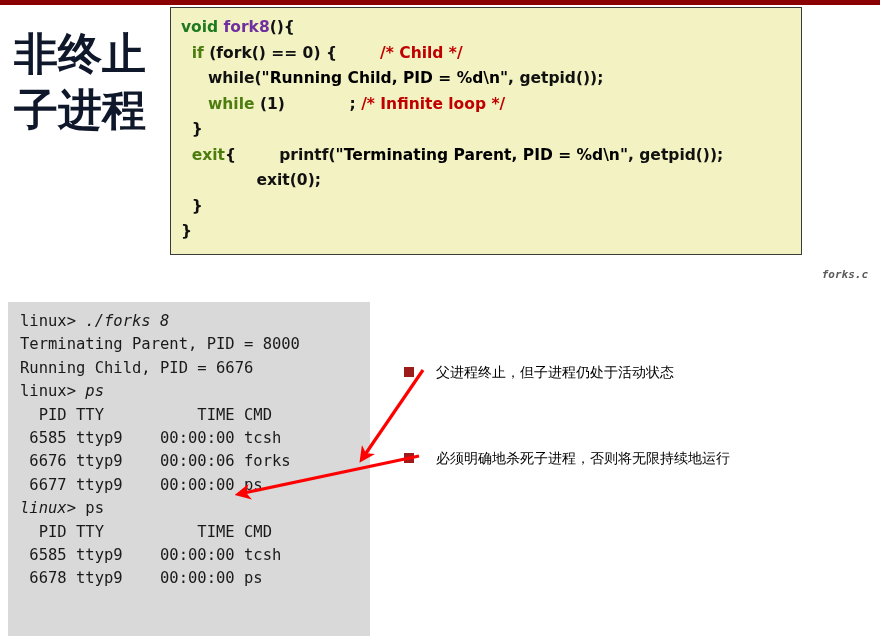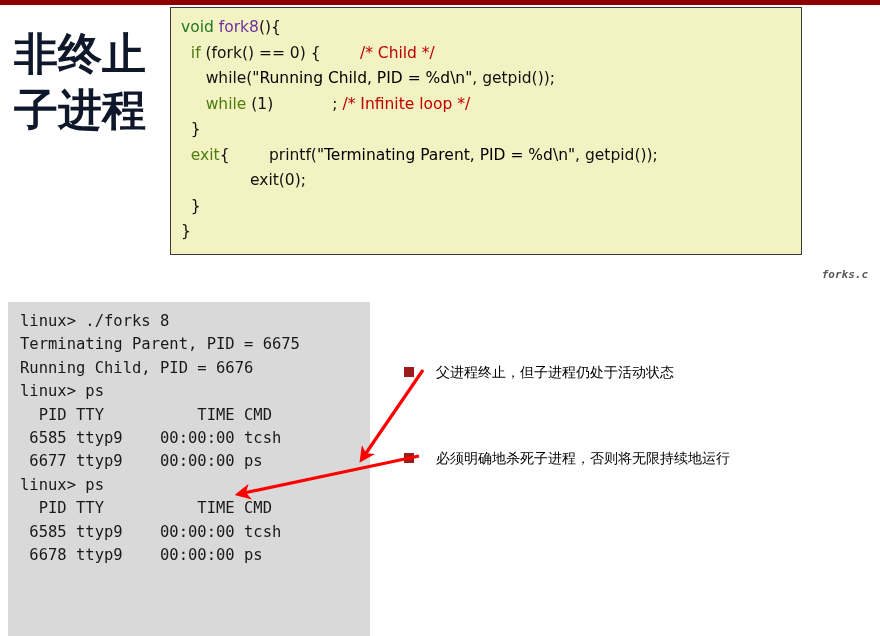--- a/index.html
+++ b/index.html
@@ -46,21 +46,21 @@
     left: 170px;
     top: 7px;
     width: 632px;
     height: 248px;
     background: #F2F2C2;
     border: 1px solid #3a3a3a;
     box-sizing: border-box;
     overflow: hidden;
     font-family: "DejaVu Sans", "Liberation Sans", sans-serif;
     font-size: 15.5px;
-    font-weight: normal;
+    font-weight: bold;
     line-height: 25.5px;
     padding: 7px 0 0 10px;
   }
   .code-line { white-space: pre; }
   .kw-type   { color: #1F7A1F; }   
   .fn-name   { color: #7030A0; }   
   .kw-ctrl   { color: #4d7c0f; }   
   .plain     { color: #111111; }   
   .comment   { color: #C00000; }               */
   .str       { color: #A0246E; }   
@@ -89,21 +89,21 @@
     background: #D9D9D9;
     box-sizing: border-box;
     padding: 8px 0 0 12px;
     font-family: "DejaVu Sans Mono", "Liberation Mono", monospace;
     font-size: 15.5px;
     line-height: 23.4px;
     color: #1a1a1a;
     overflow: hidden;
   }
   .term-line { white-space: pre; }
-  .term-em   { }
+  .term-em   { font-style: italic; }
   .term-kill { color: #1616C8; font-weight: bold; }
 
   
   .annotation {
     position: absolute;
     font-family: "DejaVu Sans", "Liberation Sans", sans-serif;
     font-size: 14px;
     color: #000000;
     line-height: 28px;
   }
@@ -151,25 +151,26 @@
     <div class="code-line"><span class="plain">  </span><span class="kw-ctrl">exit</span><span class="plain">{        printf(</span><span class="str">"Terminating Parent, PID = %d\n"</span><span class="plain">, getpid());</span></div>
     <div class="code-line"><span class="plain">              exit(0);</span></div>
     <div class="code-line"><span class="plain">  }</span></div>
     <div class="code-line"><span class="plain">}</span></div>
   </div>
 
 <div id="file-caption">forks.c</div>
 
 <div id="terminal" style="background: rgb(217, 217, 217);">
     <div class="term-line"><span>linux&gt; </span><span class="term-em">./forks 8</span></div>
-    <div class="term-line"><span>Terminating Parent, PID = 6675</span></div>
+    <div class="term-line"><span>Terminating Parent, PID = 8000</span></div>
     <div class="term-line"><span>Running Child, PID = 6676</span></div>
     <div class="term-line"><span>linux&gt; </span><span class="term-em">ps</span></div>
     <div class="term-line"><span>  PID TTY          TIME CMD</span></div>
     <div class="term-line"><span> 6585 ttyp9    00:00:00 tcsh</span></div>
+    <div class="term-line"><span> 6676 ttyp9    00:00:06 forks</span></div>
     <div class="term-line"><span> 6677 ttyp9    00:00:00 ps</span></div>
     <div class="term-line"><span class="term-em">linux&gt; </span><span>ps</span></div>
     <div class="term-line"><span>  PID TTY          TIME CMD</span></div>
     <div class="term-line"><span> 6585 ttyp9    00:00:00 tcsh</span></div>
     <div class="term-line"><span> 6678 ttyp9    00:00:00 ps</span></div>
   </div>
 
 <div class="annotation" id="annotation-1">
   <span class="bullet-square" style="background: rgb(158, 27, 27);"></span>
   <span class="annotation-text">父进程终止，但子进程仍处于活动状态</span>

